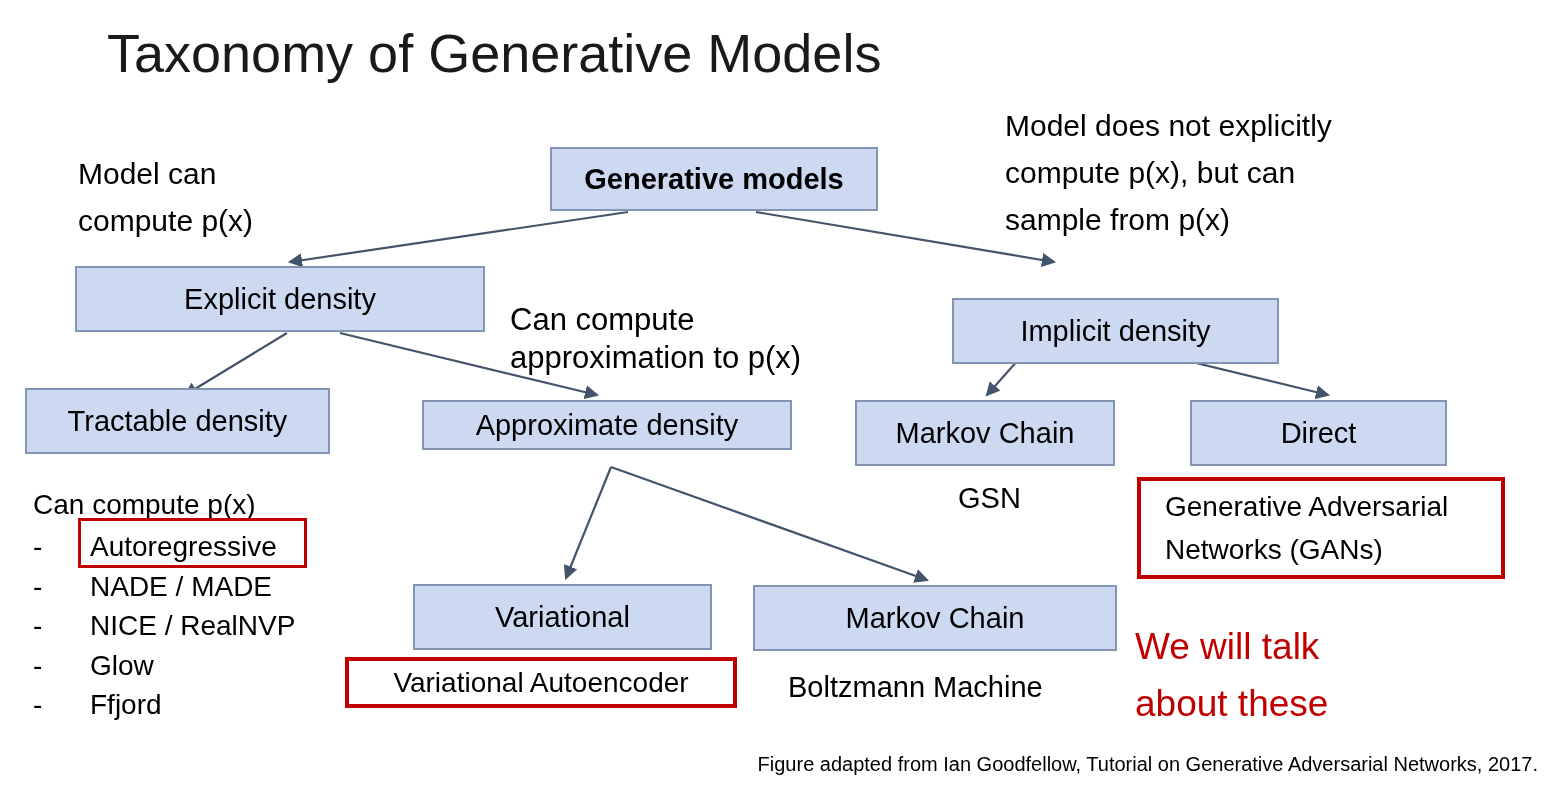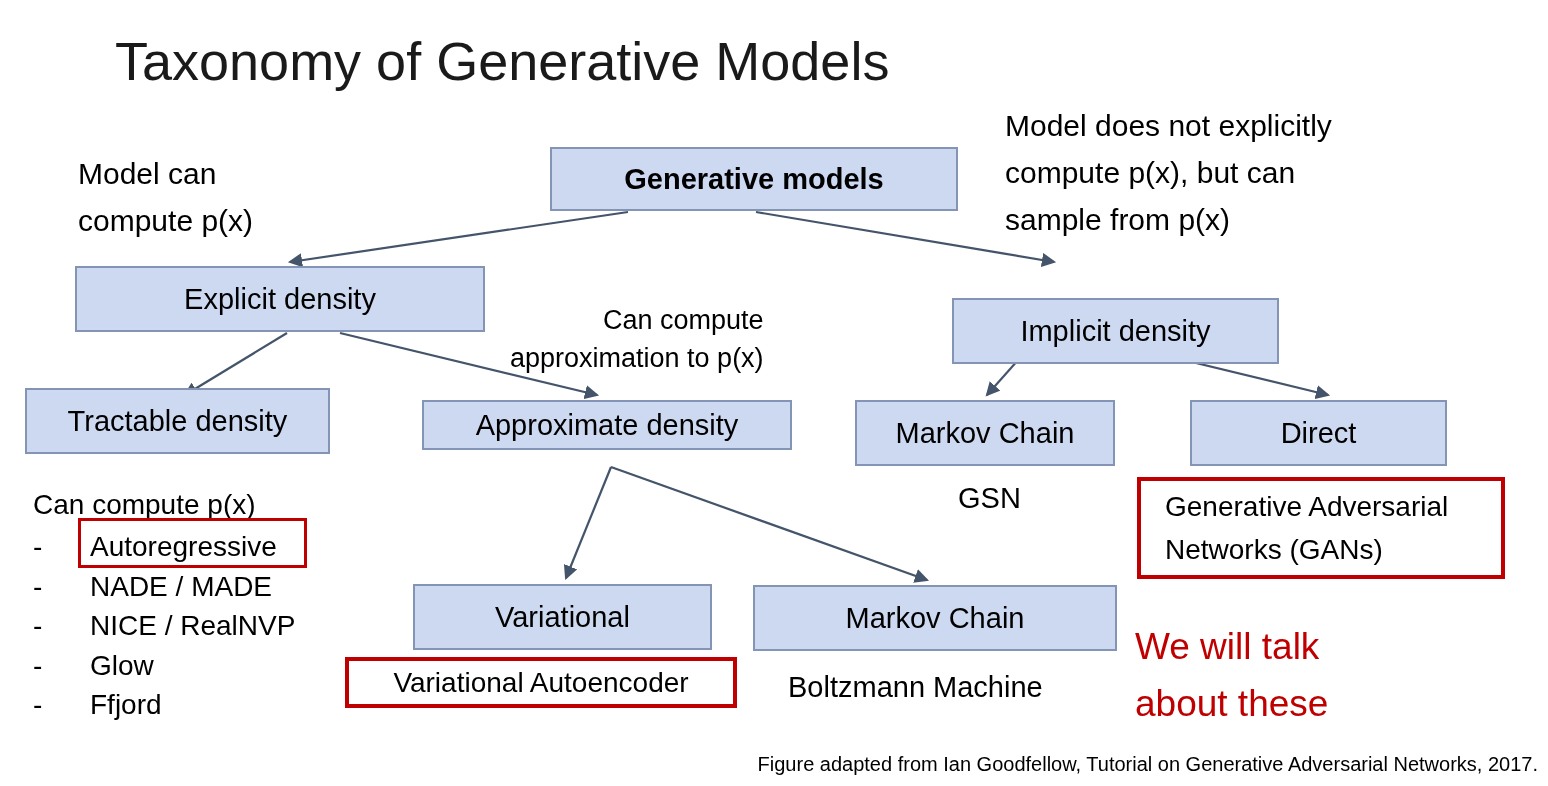--- a/index.html
+++ b/index.html
@@ -12,25 +12,25 @@
   html,body{margin:0;padding:0;background:#ffffff;}
   .slide{
     position:relative;width:1548px;height:786px;background:#ffffff;
     font-family:"Liberation Sans","DejaVu Sans",sans-serif;color:var(--text);
     overflow:hidden;
   }
   .edges{position:absolute;left:0;top:0;width:1548px;height:786px;pointer-events:none;}
   .edges line{stroke:var(--arrow);stroke-width:2.2;}
   .edges .ah{fill:var(--arrow);}
   .title{
-    position:absolute;left:103px;top:18px;margin:12px;
+    position:absolute;left:103px;top:18px;margin:4px;
     font-size:54px;font-weight:300;letter-spacing:0px;color:#1a1a1a;white-space:nowrap;
   }
   .note{position:absolute;font-size:30px;line-height:47px;white-space:pre-line;color:#000;}
-  .note.mid{font-size:27px;line-height:38px;text-align:right;}
+  .note.mid{font-size:31px;line-height:38px;}
   .node{
     position:absolute;display:flex;align-items:center;justify-content:center;
     background:var(--box-fill);border:2px solid var(--box-border);
     font-size:29px;color:#000;box-sizing:border-box;text-align:center;
   }
   .node.bold{font-weight:bold;}
   .plain-label{position:absolute;font-size:29px;color:#000;white-space:nowrap;}
   .redbox{
     position:absolute;border:4px solid var(--red);box-sizing:border-box;
     display:flex;align-items:center;background:transparent;
@@ -75,21 +75,21 @@
   <h1 class="title">Taxonomy of Generative Models</h1>
 
   <div class="note" style="left:78px;top:150px;">Model can
 compute p(x)</div>
   <div class="note" style="left:1005px;top:102px;">Model does not explicitly
 compute p(x), but can
 sample from p(x)</div>
   <div class="note mid" style="left:510px;top:301px;">Can compute
 approximation to p(x)</div>
 
-  <div class="node bold" style="left:550px;top:147px;width:408px;height:64px;">
+  <div class="node bold" style="left:550px;top:147px;width:328px;height:64px;">
     <span>Generative models</span>
   </div>
 
   <div class="node" style="left:75px;top:266px;width:410px;height:66px;">
     <span>Explicit density</span>
   </div>
   <div class="node" style="left:952px;top:266px;width:327px;height:66px;margin-top:32px;">
     <span>Implicit density</span>
   </div>
 

